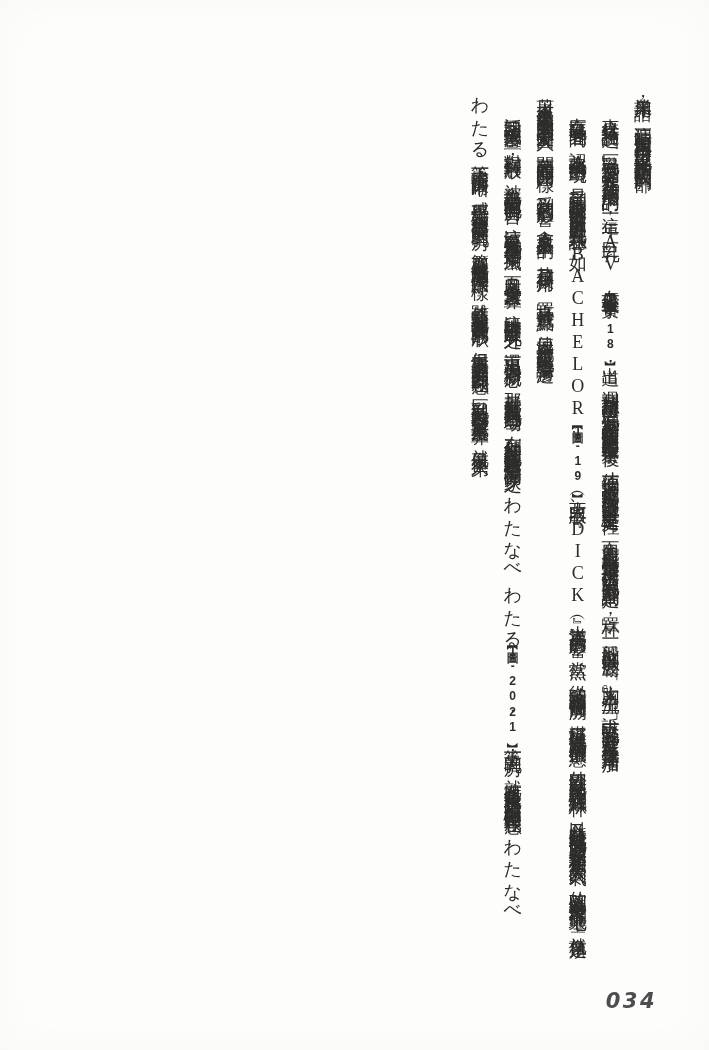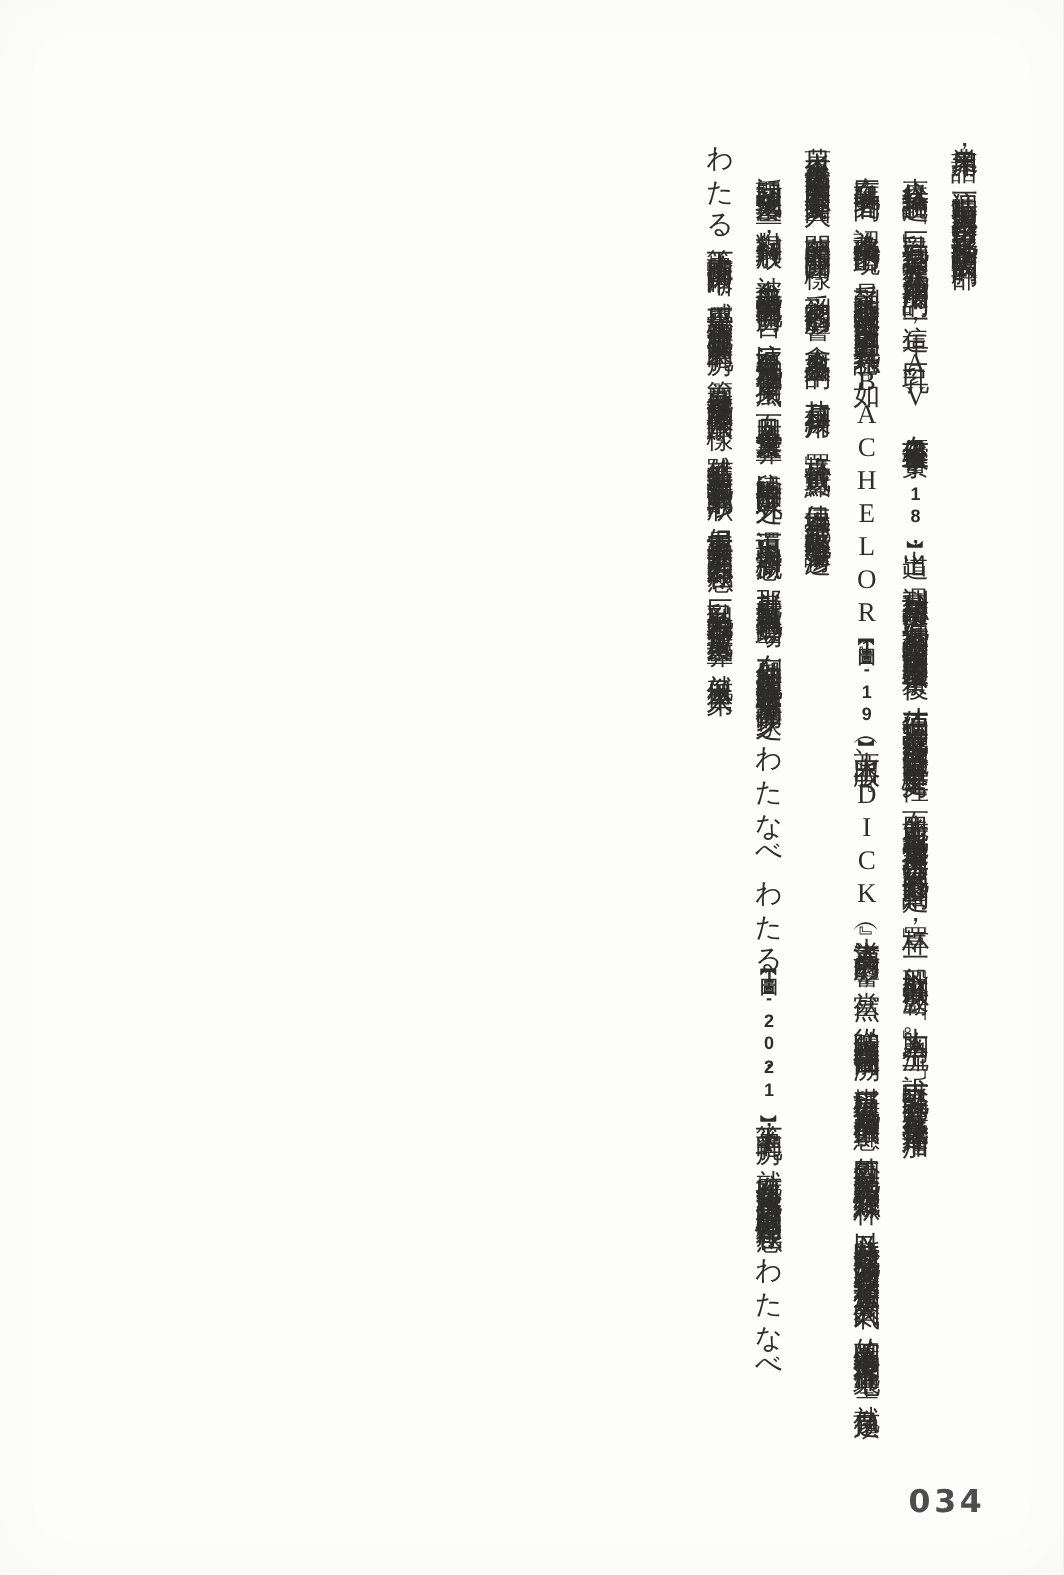--- a/index.html
+++ b/index.html
@@ -48,20 +48,21 @@
   }
   .page-number {
     position: absolute;
     right: 52px;
     bottom: 37px;
     font-family: "DejaVu Sans", "Liberation Sans", sans-serif;
     font-weight: bold;
     font-size: 21px;
     letter-spacing: 2.5px;
     color: #4d4d4d;
+    font-style: italic;
   }
 </style>
 </head>
 <body>
 
 <div class="scan-page">
   <div class="text-block" id="text-block">
       <p>業界用語，這個時期一般人很少會用「巨乳」來指稱胸圍較大的胸部。</p>
       <p class="indent">直接從結論說起，「巨乳」這個詞是從一九八九年才成為一般用詞的。這一年，巨乳<span class="latin">AV</span>女優松坂季實子<span class="figref">【圖<span class="latin">1-18</span>】</span>出道，週刊雜誌使用了「巨乳」這個詞來介紹擁有搶眼胸圍的松坂季實子後，才使這個詞一躍成為一般社會的流行字眼（主要是男性）。而先前在成人影視中最常被用來指涉「巨乳」的形容詞則是「<span class="latin">D</span>罩杯」，一般社會則以「波霸」、「大胸」為主流。訴求「巨乳」的聲音是從八五年後才逐漸增加。</p>
       <p class="indent">在巨乳研究者間，認為此現象的出現，是受到了該時期大量從外國引進日本的巨乳寫真雜誌，如『<span class="latin">BACHELOR</span>』<span class="figref">【圖<span class="latin">1-19</span>】</span>（大亞出版）、『<span class="latin">DICK</span>』（大洋書房）的影響。當然，從時間上稍微往前回溯，堪稱巨乳偶像元祖的榊原郁惠、外國巨乳女星的先驅安格妮絲・林、以及新時代巨乳偶像的河合奈保子和柏原芳惠等人的人氣，的確是為這波潮流打下了地基。就像是頂著日本人從未見過的巨大胸圍的金髮外國人，開著黑船叩關開國一樣。受到它們的影響，愈來愈多日本的<span class="latin">A</span>片和三級片用「<span class="latin">D</span>罩杯」當成賣點，使日本全體都被「巨乳盼望論」滲透。</p>

